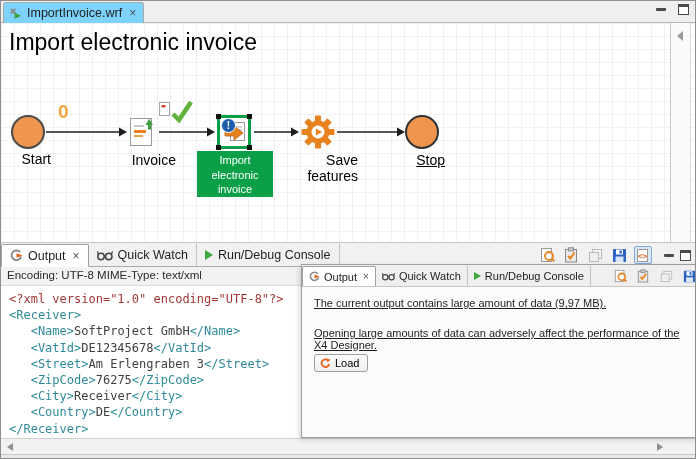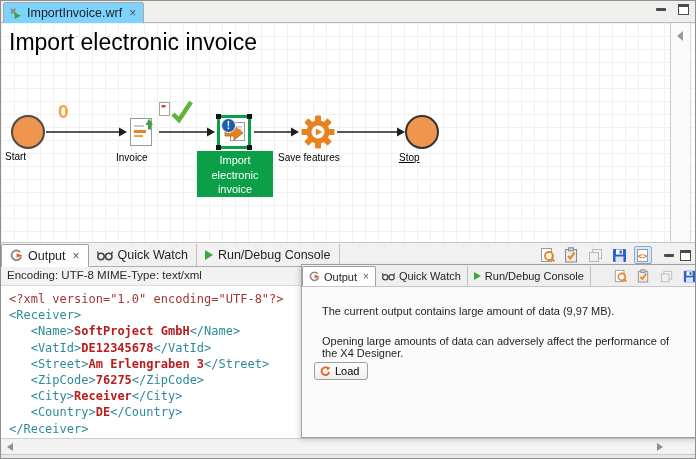--- a/index.html
+++ b/index.html
@@ -26,21 +26,21 @@
   .editor{
     position:relative;height:219px;background:#fff;
     background-image:linear-gradient(#f1f1f1 1px,transparent 1px),linear-gradient(90deg,#f1f1f1 1px,transparent 1px);
     background-size:13px 13px;overflow:hidden;
   }
   .canvas-title{position:absolute;left:8px;top:6px;font-size:23px;color:#000;}
   .flow-lines{position:absolute;left:0;top:0;}
   .counter{position:absolute;left:57px;top:78px;font-size:19px;font-weight:bold;color:#efa63c;}
   .node{position:absolute;}
   .circle{width:34px;height:34px;border-radius:50%;background:#f0954e;border:2px solid #4a4a4a;}
-  .node-label{position:absolute;font-size:10px;color:#000;text-align:left;}
+  .node-label{position:absolute;font-size:14px;color:#000;text-align:right;}
   .import-box{position:absolute;left:216px;top:92px;width:34px;height:34px;background:#fff;border:3px solid #0ba048;}
   .handle{position:absolute;width:5px;height:5px;background:#111;}
   .green-label{
     position:absolute;left:196px;top:128px;width:76px;min-height:46px;background:#0ba048;
     color:#fff;font-size:11px;line-height:14.5px;text-align:center;padding-top:2px;
   }
   .palette-strip{position:absolute;right:4px;top:0;bottom:0;width:21px;background:#fafafa;border-left:1px solid #c9c9c9;border-right:1px solid #d9d9d9;}
   .palette-arrow{position:absolute;top:8px;left:6px;width:0;height:0;border-top:5px solid transparent;border-bottom:5px solid transparent;border-right:6px solid #9a9a9a;}
 
   
@@ -53,38 +53,38 @@
   .btab.active{background:#fff;border:1px solid #a0a0a0;border-bottom:1px solid #fff;border-radius:2px 2px 0 0;margin-bottom:-1px;height:23px;}
   .bottom-toolbar{position:absolute;right:4px;top:3px;display:flex;gap:6px;align-items:center;}
   .tbi{width:18px;height:18px;display:flex;align-items:center;justify-content:center;}
   .tbi.selected{background:#d9e7f7;border:1px solid #86abd9;border-radius:2px;}
 
   .enc-bar{height:19px;background:#f2f2f2;border-bottom:1px solid #dcdcdc;font-size:11.5px;color:#2b2b2b;padding:2px 6px;}
   .xml-area{height:152px;background:#fff;padding:5px 8px;overflow:hidden;}
   .code-line{font-family:"DejaVu Sans Mono",monospace;font-size:12px;line-height:16.2px;white-space:pre;}
   .seg-pi{color:#9e3634;}
   .seg-tag{color:#2e8a99;}
-  .seg-val{color:#b91c1c;font-weight:bold;}
+  .seg-val{color:#404040;font-weight:normal;}
 
   .hscroll{position:relative;height:16px;background:#f2f2f2;border-top:1px solid #cfcfcf;}
   .scroll-left{position:absolute;left:6px;top:4px;width:0;height:0;border-top:4px solid transparent;border-bottom:4px solid transparent;border-right:6px solid #8f8f8f;}
   .scroll-right{position:absolute;right:32px;top:4px;width:0;height:0;border-top:4px solid transparent;border-bottom:4px solid transparent;border-left:6px solid #8f8f8f;}
   .bottom-strip{height:7px;background:#e8e8e8;border-top:1px solid #c9c9c9;}
 
   
   .fpanel{
     position:absolute;left:300px;top:263px;width:400px;height:174px;background:#efefef;
     border:1px solid #9f9f9f;box-shadow:-2px 2px 5px rgba(0,0,0,.15);overflow:hidden;
   }
   .fp-tabbar{position:relative;height:21px;background:#efefef;display:flex;align-items:flex-end;}
   .ftab{display:flex;align-items:center;gap:4px;height:20px;padding:0 6px;font-size:11px;border-right:1px solid #c2c2c2;}
   .ftab.active{background:#fff;border:1px solid #a0a0a0;border-bottom:none;border-radius:2px 2px 0 0;}
   .fp-toolbar{position:absolute;right:2px;top:2px;display:flex;gap:5px;}
   .fp-content{position:absolute;left:0;right:0;top:21px;bottom:0;background:#fbfbfb;border-top:1px solid #c6c6c6;padding:10px 12px;font-size:11px;color:#1e1e1e;}
-  .fp-content p{margin:8px;}
+  .fp-content p{margin:0;text-decoration:underline;}
   .msg1{margin-bottom:18px !important;}
   .msg2{margin-bottom:3px !important;}
   .msg3{margin-bottom:17px !important;}
   .msg4{margin-bottom:7px !important;}
   .load-btn{
     display:inline-flex;align-items:center;gap:4px;font-size:11px;color:#000;
     background:linear-gradient(#fdfdfd,#eeeeee);border:1px solid #9f9f9f;border-radius:3px;padding:2px 8px 2px 5px;
   }
 
   

